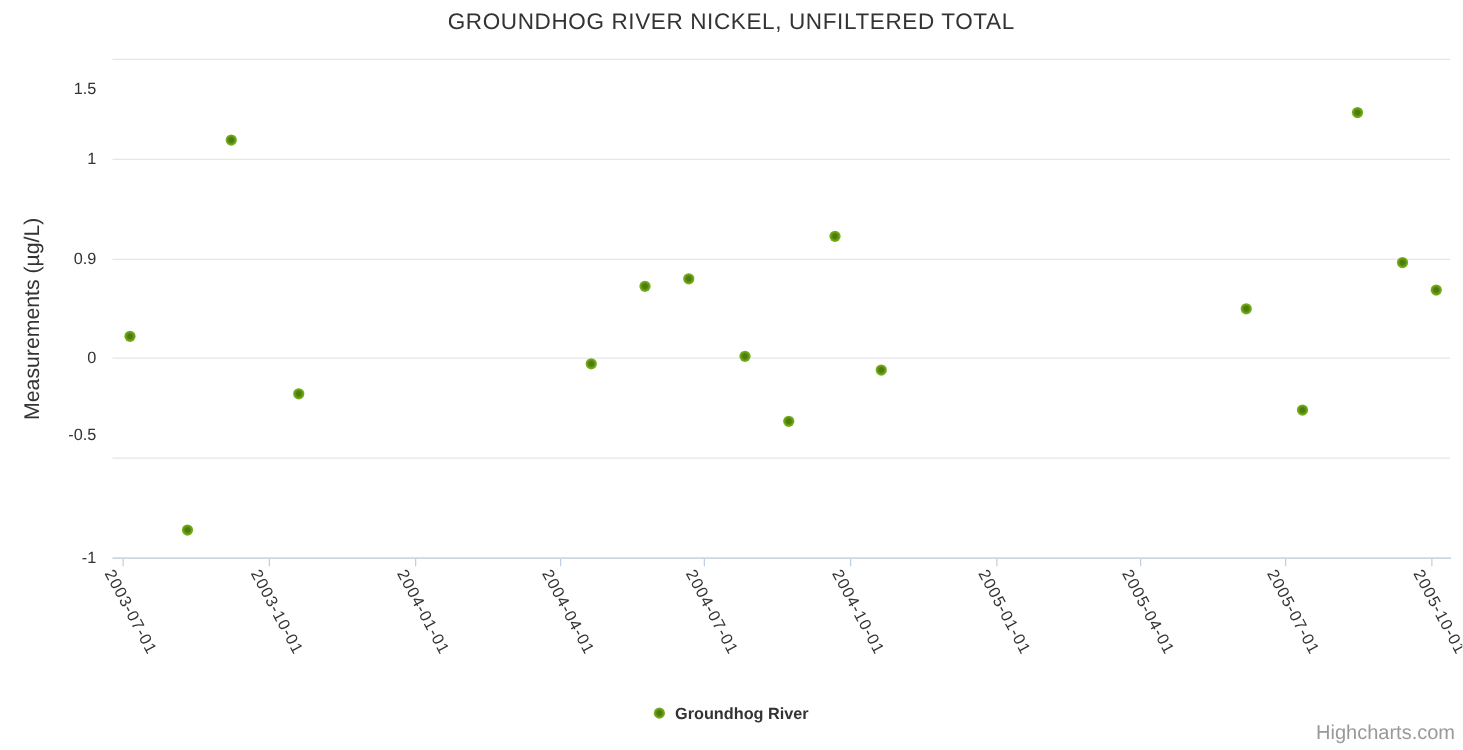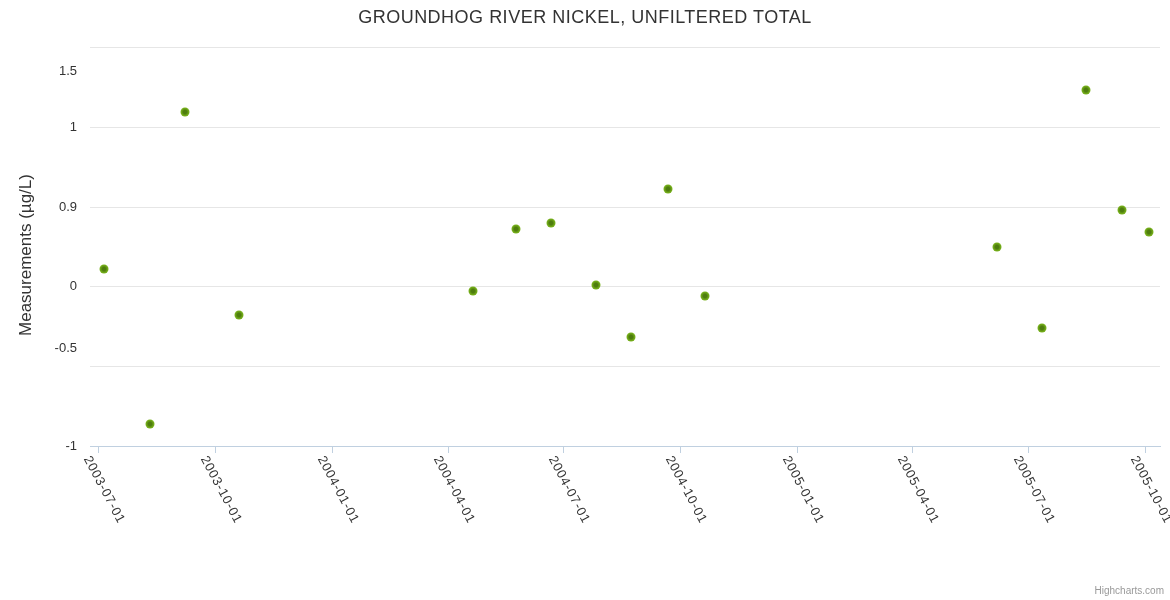--- a/index.html
+++ b/index.html
@@ -56,21 +56,21 @@
     gap: 8px;
     cursor: pointer;
   }
   .legend-dot {
     width: 9px; height: 9px; border-radius: 50%;
     background: radial-gradient(circle, #4e7d0e 0%, #4e7d0e 28%, #6ea617 55%, #7fb822 78%, #8dc531 100%);
   }
   .legend-label { font-size: 13px; font-weight: bold; color: #333333; }
   .credits {
     position: absolute; right: 6px; bottom: 4px;
-    font-size: 10px; color: #999999;
+    font-size: 16px; color: #999999;
     cursor: pointer;
   }
 </style>
 </head>
 <body>
 
 <div class="chart-container">
   <div class="chart-title">GROUNDHOG RIVER NICKEL, UNFILTERED TOTAL</div>
   <div class="y-axis-title">Measurements (µg/L)</div>
 
@@ -119,15 +119,19 @@
       <div class="point" style="left: 630.725px; top: 337.472px;"></div>
       <div class="point" style="left: 667.622px; top: 189.044px;"></div>
       <div class="point" style="left: 704.518px; top: 295.976px;"></div>
       <div class="point" style="left: 997.146px; top: 246.5px;"></div>
       <div class="point" style="left: 1041.68px; top: 327.896px;"></div>
       <div class="point" style="left: 1086.21px; top: 90.092px;"></div>
       <div class="point" style="left: 1121.83px; top: 209.792px;"></div>
       <div class="point" style="left: 1148.55px; top: 232.136px;"></div>
     </div>
 
+  <div class="legend">
+    <span class="legend-dot"></span>
+    <span class="legend-label">Groundhog River</span>
+  </div>
 
   <div class="credits">Highcharts.com</div>
 </div>
 
 </body></html>

